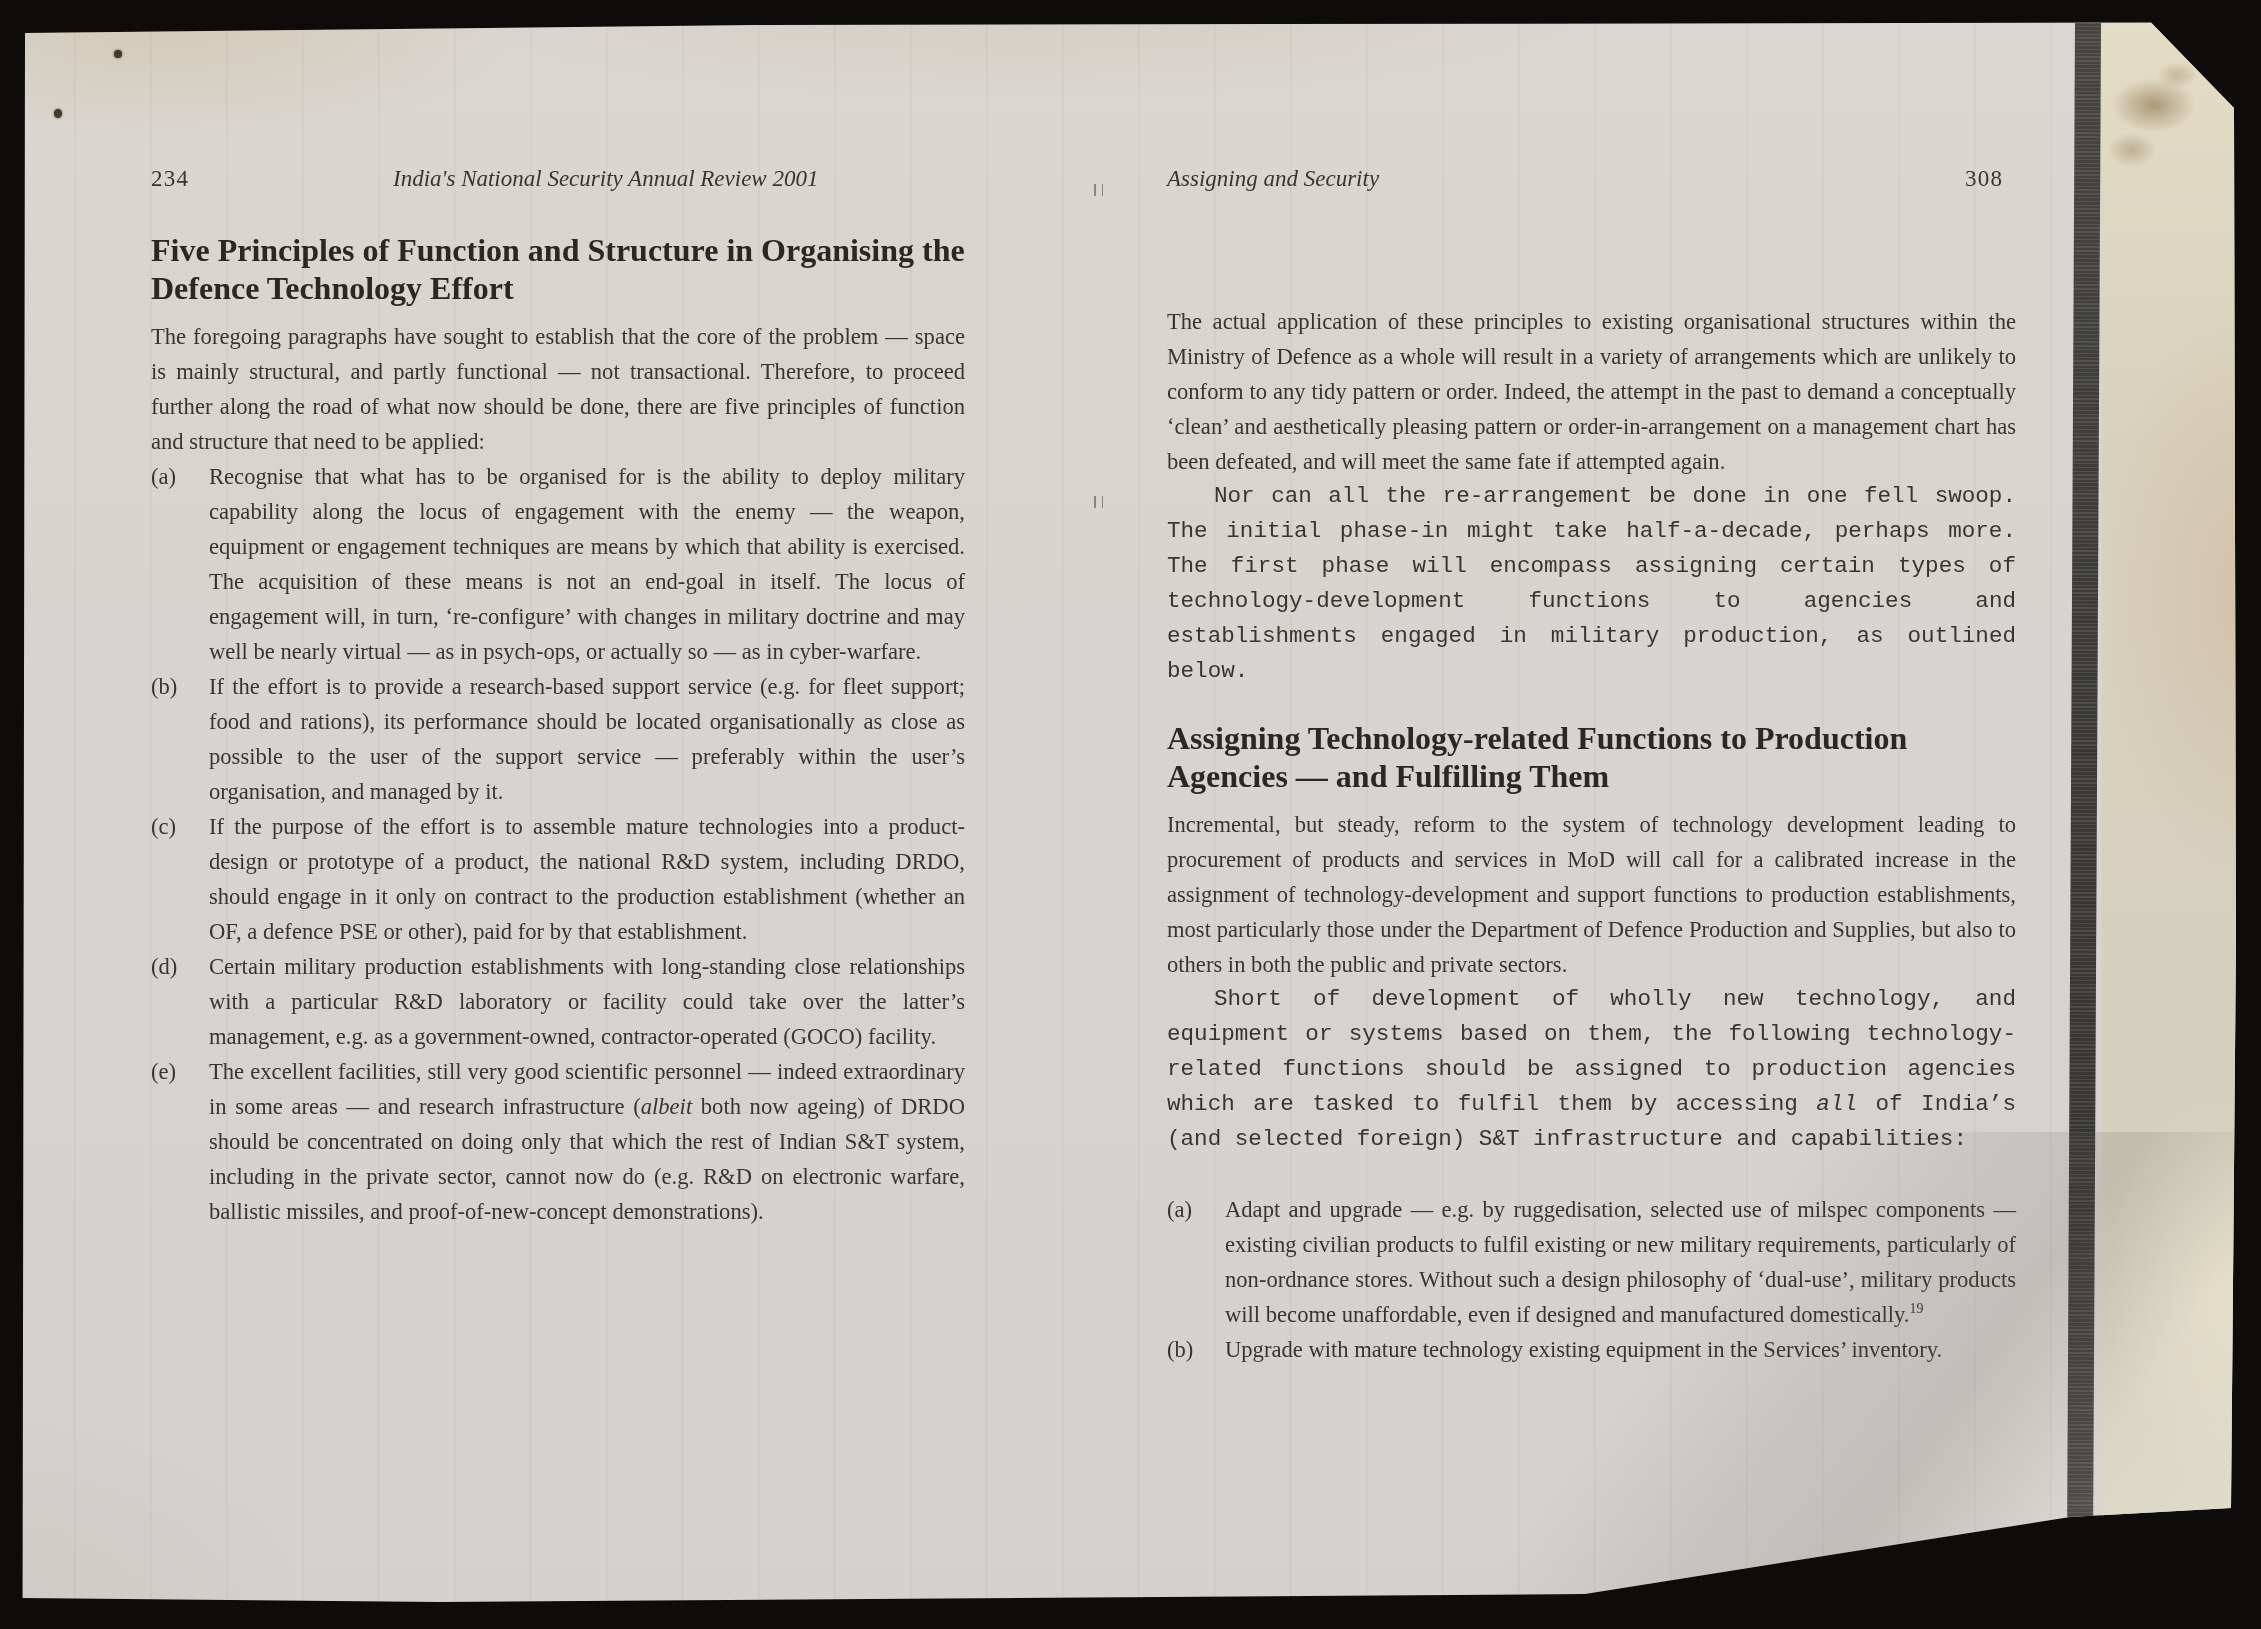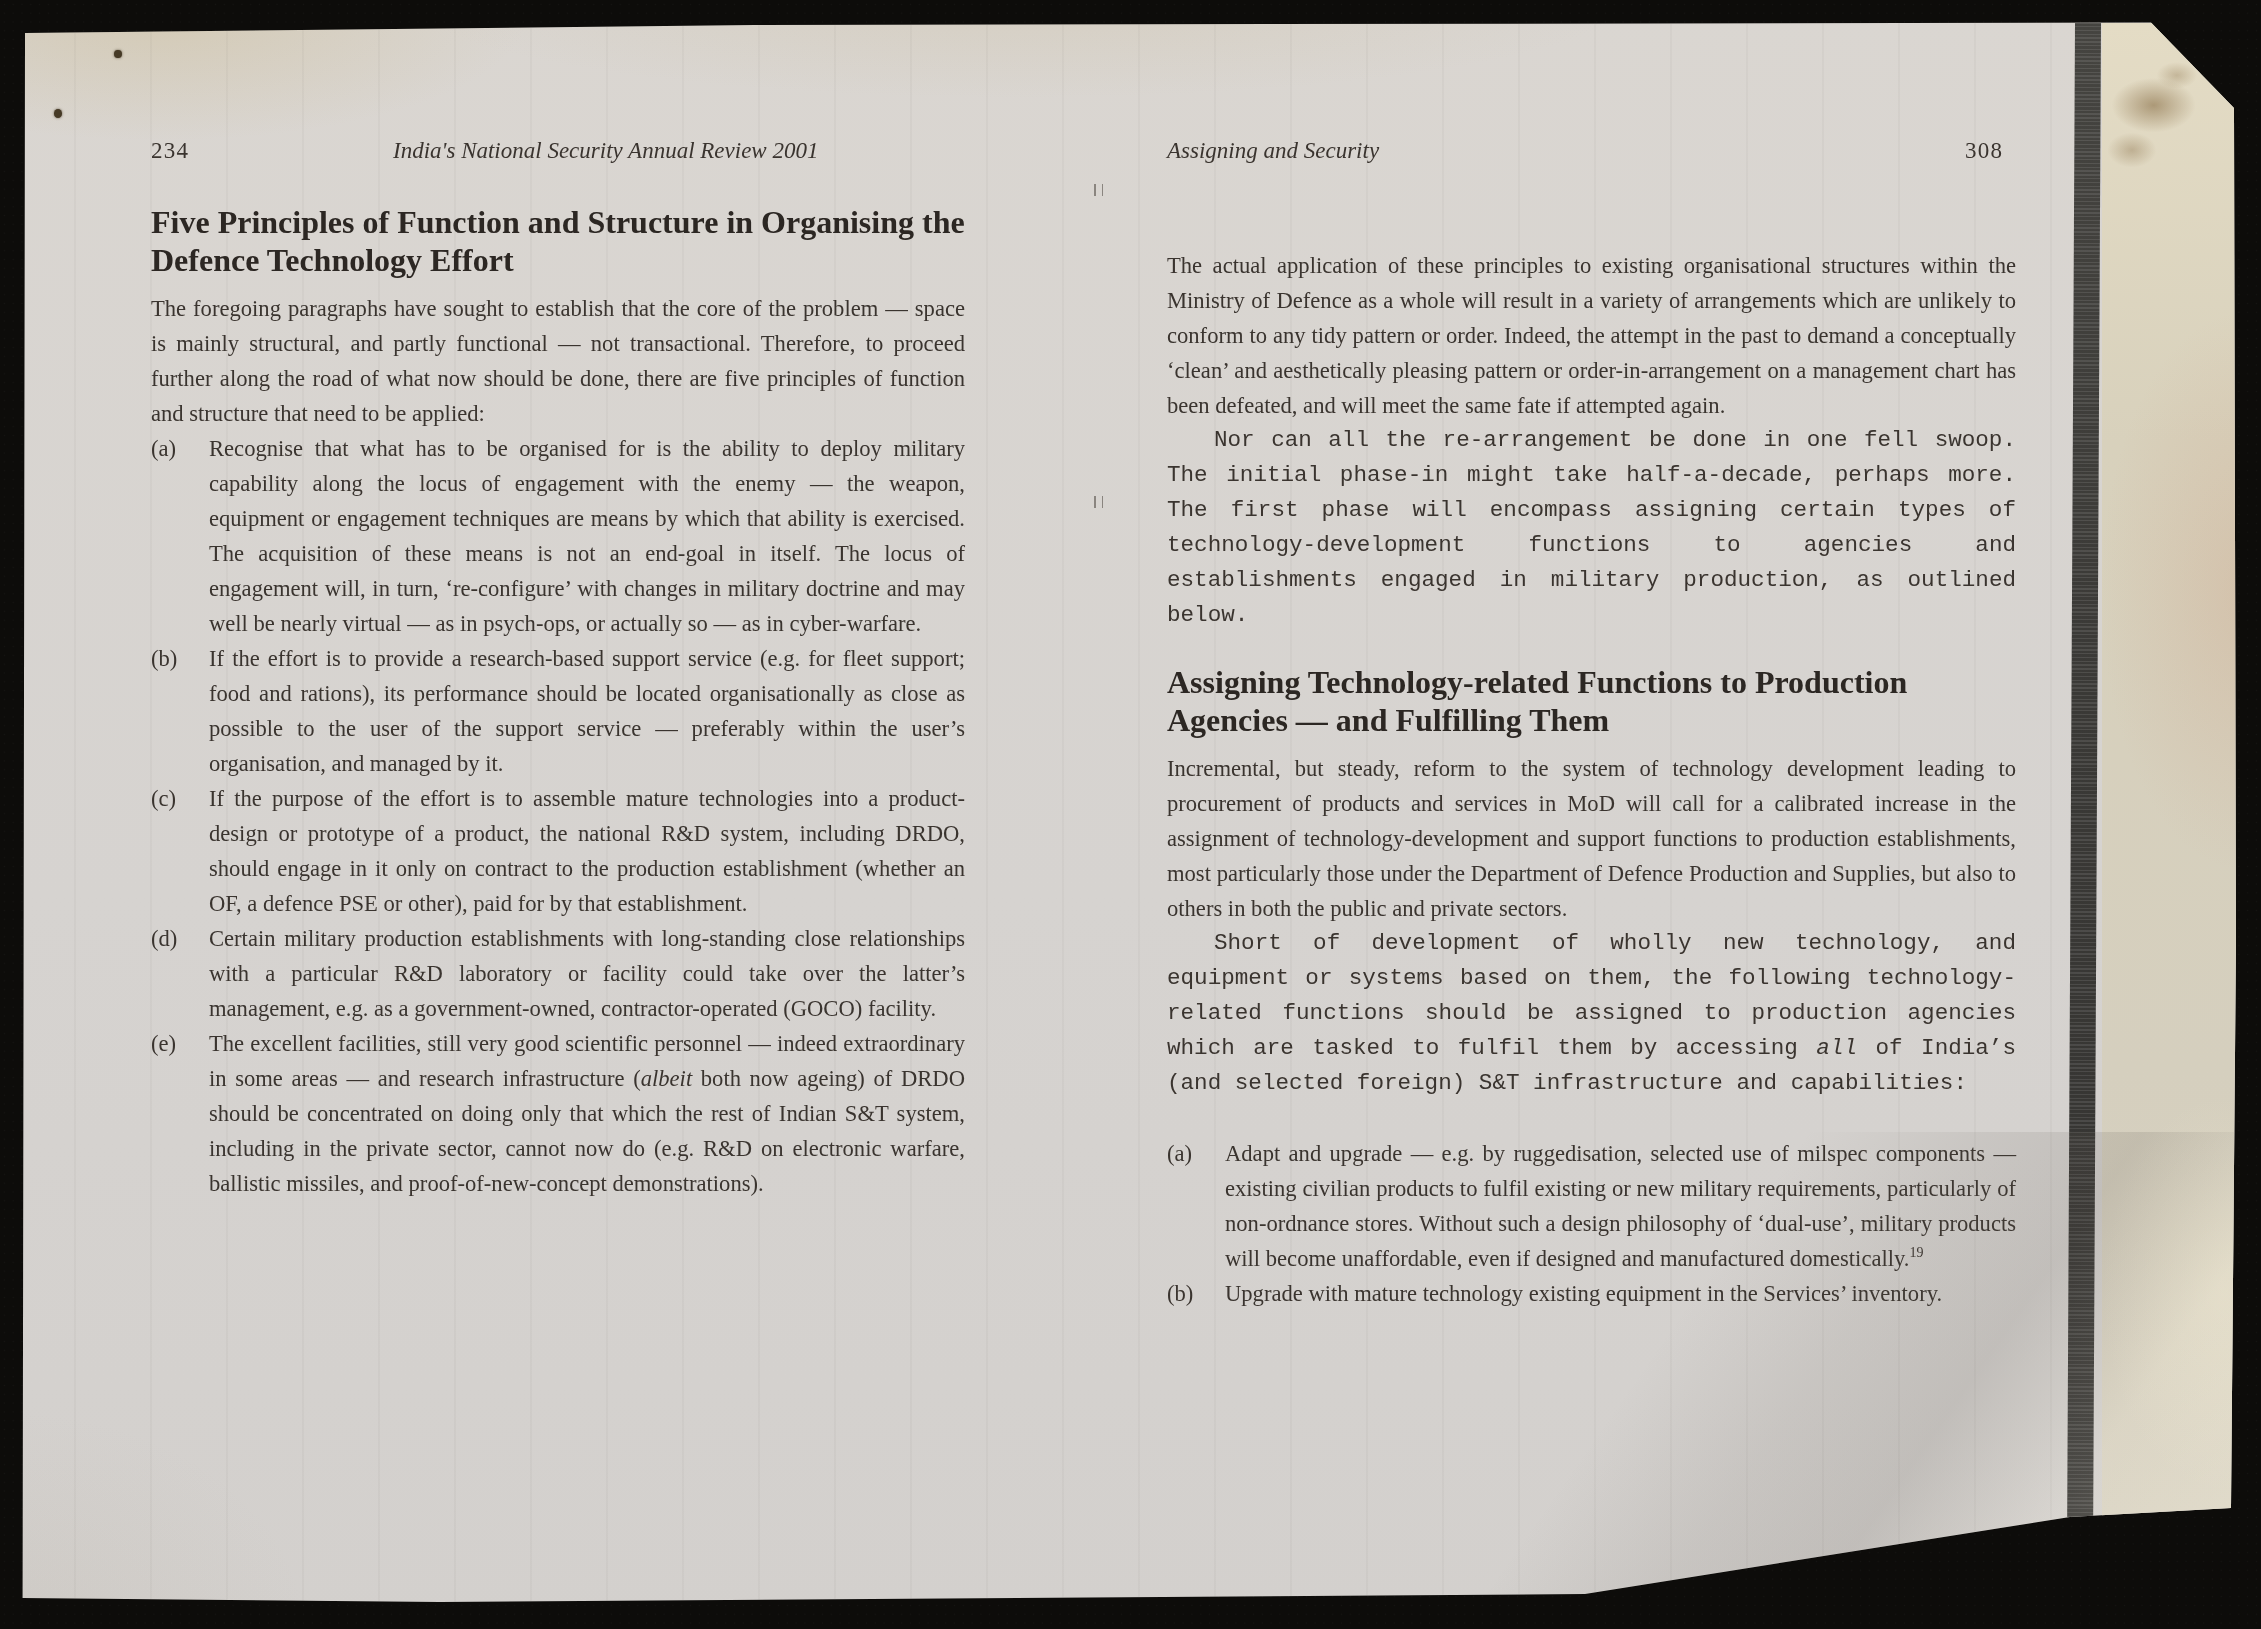--- a/index.html
+++ b/index.html
@@ -92,40 +92,41 @@
     text-align: justify;
   }
   .col-left  { left: 151px;  top: 133px; width: 814px; }
   .col-right { left: 1167px; top: 133px; width: 849px; }
 
   .running-header {
     display: flex;
     align-items: baseline;
     font-size: 23px;
     text-align: right;
+    margin-top: 28px;
   }
   .running-header .pageno { font-style: normal; letter-spacing: 1.3px; }
   .running-header .title  { font-style: italic; }
   .col-left  .running-header .title  { margin: 0 auto; padding-left: 57px; }
   .col-right .running-header .title  { margin-right: auto; }
   .col-right .running-header .pageno { margin-left: auto; padding-right: 12.6px; }
 
   .section-heading {
     font-weight: bold;
     font-size: 32px;
     line-height: 38px;
     color: #2c2723;
     text-align: left;
     margin-top: 35px;
   }
   .col-right .section-heading { margin-top: 30px; margin-bottom: 6px; }
 
   .para { margin-top: 12px; }
   .para.indented { text-indent: 47px; margin-top: 0; font-family: Liberation Mono, monospace; }
-  .col-right .para.first { margin-top: 80px; }
+  .col-right .para.first { margin-top: 108px; }
 
   .list { margin-top: 0; }
   .list-item { display: flex; }
   .list-marker { flex: 0 0 58px; }
   .list-body { flex: 1; }
   .col-right .list { margin-top: 35px; }
 
   .fn { font-size: 14px; vertical-align: super; line-height: 0; }
   i { font-style: italic; }
 </style>

